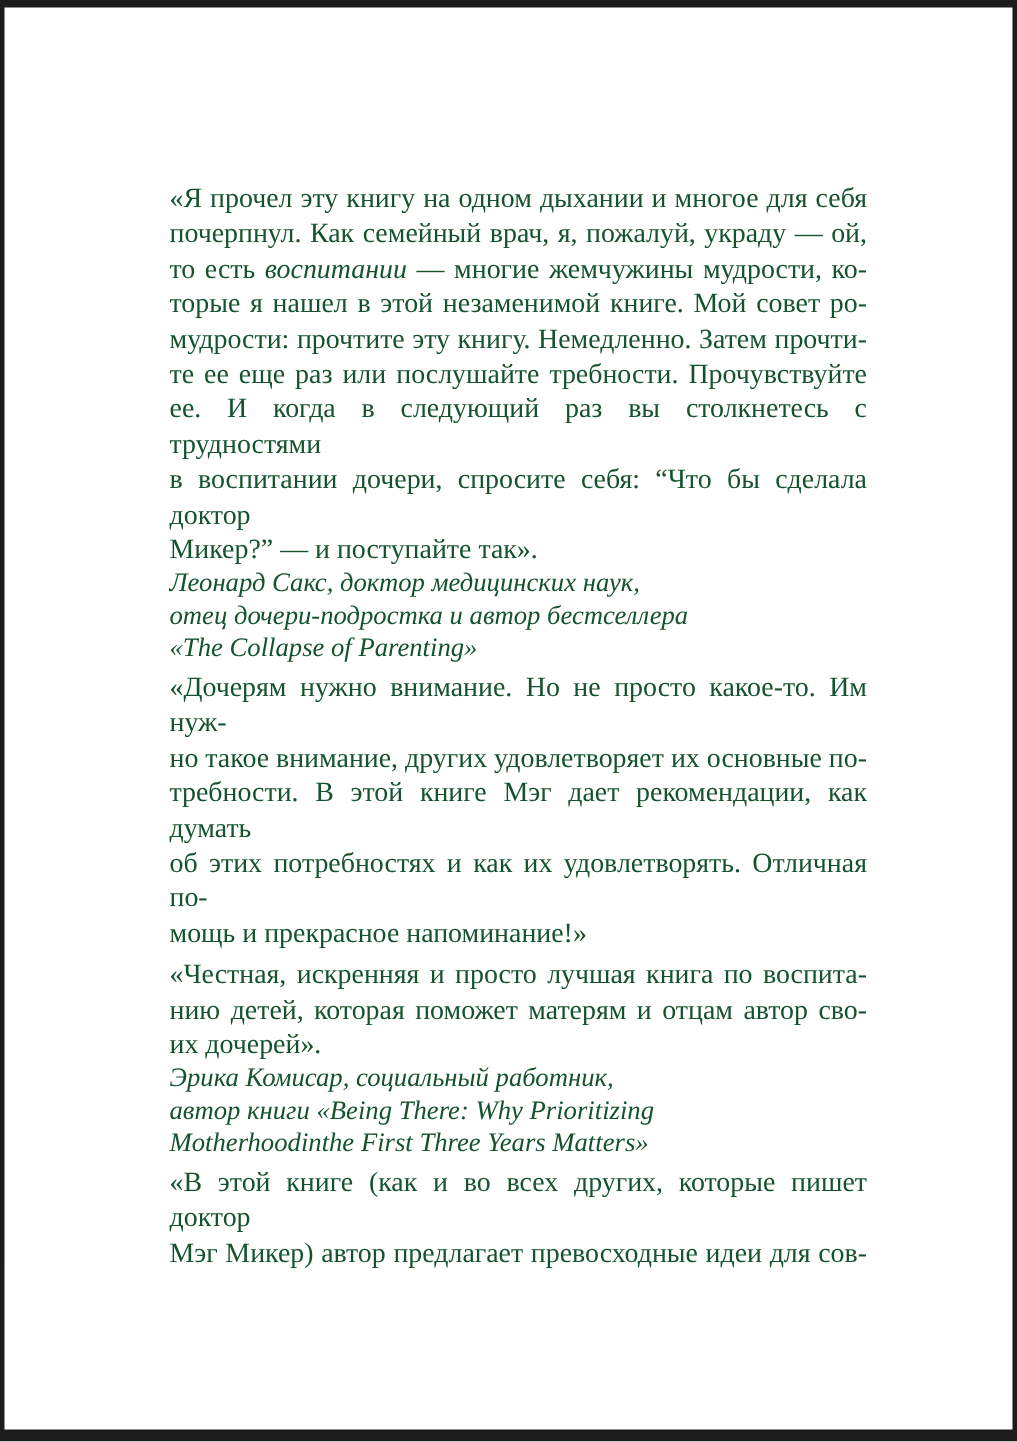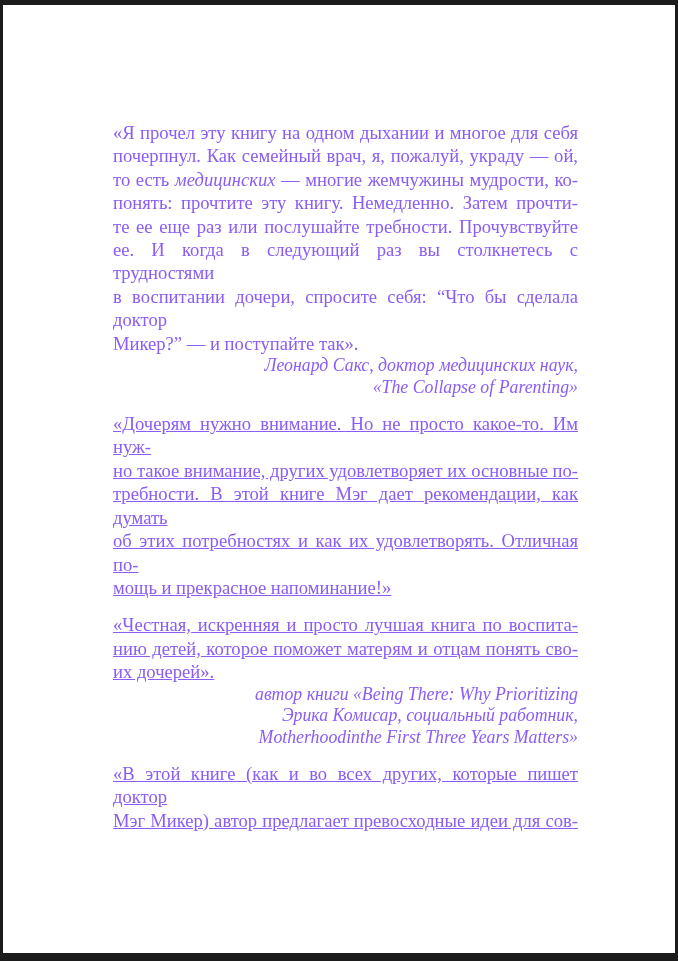--- a/index.html
+++ b/index.html
@@ -10,93 +10,94 @@
   .page {
     position: relative;
     width: 678px;
     height: 961px;
     box-sizing: border-box;
     background: #ffffff;
     border-style: solid;
     border-color: #1c1c1c;
     border-width: 5px 3px 8px 3px;
     font-family: "Liberation Serif", "DejaVu Serif", serif;
-    color: #8b5cf6;
+    color: #14532d;
     overflow: hidden;
   }
   .content {
     box-sizing: border-box;
     width: 100%;
     height: 100%;
     padding: 116px 97px 0 110px;
   }
   .t-quote {
     font-size: 18.6px;
     line-height: 23.4px;
     margin: 0;
   }
   .t-quote + .t-quote,
   .attribution + .t-quote {
-    margin-top: 14px;
-    text-decoration: underline;
+    margin-top: 4px;
   }
   .jline {
     text-align: justify;
     text-align-last: justify;
     white-space: normal;
   }
   .jline.last {
     text-align-last: left;
   }
   .italic { font-style: italic; }
   .attribution {
     font-size: 17.8px;
     line-height: 21.5px;
     font-style: italic;
-    text-align: right;
+    text-align: left;
     margin: 0;
   }
 </style>
 </head>
 <body>
 
 <div class="page">
   <div class="content">
 
     <div class="t-quote">
       <div class="jline">«Я прочел эту книгу на одном дыхании и многое для себя</div>
       <div class="jline">почерпнул. Как семейный врач, я, пожалуй, украду — ой,</div>
-      <div class="jline"><span>то есть </span><span class="italic">медицинских</span><span> — многие жемчужины мудрости, ко-</span></div>
-      <div class="jline">понять: прочтите эту книгу. Немедленно. Затем прочти-</div>
+      <div class="jline"><span>то есть </span><span class="italic">воспитании</span><span> — многие жемчужины мудрости, ко-</span></div>
+      <div class="jline">торые я нашел в этой незаменимой книге. Мой совет ро-</div>
+      <div class="jline">мудрости: прочтите эту книгу. Немедленно. Затем прочти-</div>
       <div class="jline">те ее еще раз или послушайте требности. Прочувствуйте</div>
       <div class="jline">ее. И когда в следующий раз вы столкнетесь с трудностями</div>
       <div class="jline">в воспитании дочери, спросите себя: “Что бы сделала доктор</div>
       <div class="jline last">Микер?” — и поступайте так».</div>
     </div>
     <div class="attribution">
       <div>Леонард Сакс, доктор медицинских наук,</div>
+      <div>отец дочери-подростка и автор бестселлера</div>
       <div>«The Collapse of Parenting»</div>
     </div>
 
     <div class="t-quote">
       <div class="jline">«Дочерям нужно внимание. Но не просто какое-то. Им нуж-</div>
       <div class="jline">но такое внимание, других удовлетворяет их основные по-</div>
       <div class="jline">требности. В этой книге Мэг дает рекомендации, как думать</div>
       <div class="jline">об этих потребностях и как их удовлетворять. Отличная по-</div>
       <div class="jline last">мощь и прекрасное напоминание!»</div>
     </div>
 
     <div class="t-quote">
       <div class="jline">«Честная, искренняя и просто лучшая книга по воспита-</div>
-      <div class="jline">нию детей, которое поможет матерям и отцам понять сво-</div>
+      <div class="jline">нию детей, которая поможет матерям и отцам автор сво-</div>
       <div class="jline last">их дочерей».</div>
     </div>
     <div class="attribution">
+      <div>Эрика Комисар, социальный работник,</div>
       <div>автор книги «Being There: Why Prioritizing</div>
-      <div>Эрика Комисар, социальный работник,</div>
       <div>Motherhoodinthe First Three Years Matters»</div>
     </div>
 
     <div class="t-quote">
       <div class="jline">«В этой книге (как и во всех других, которые пишет доктор</div>
       <div class="jline">Мэг Микер) автор предлагает превосходные идеи для сов-</div>
 
     </div>
 
   </div>

